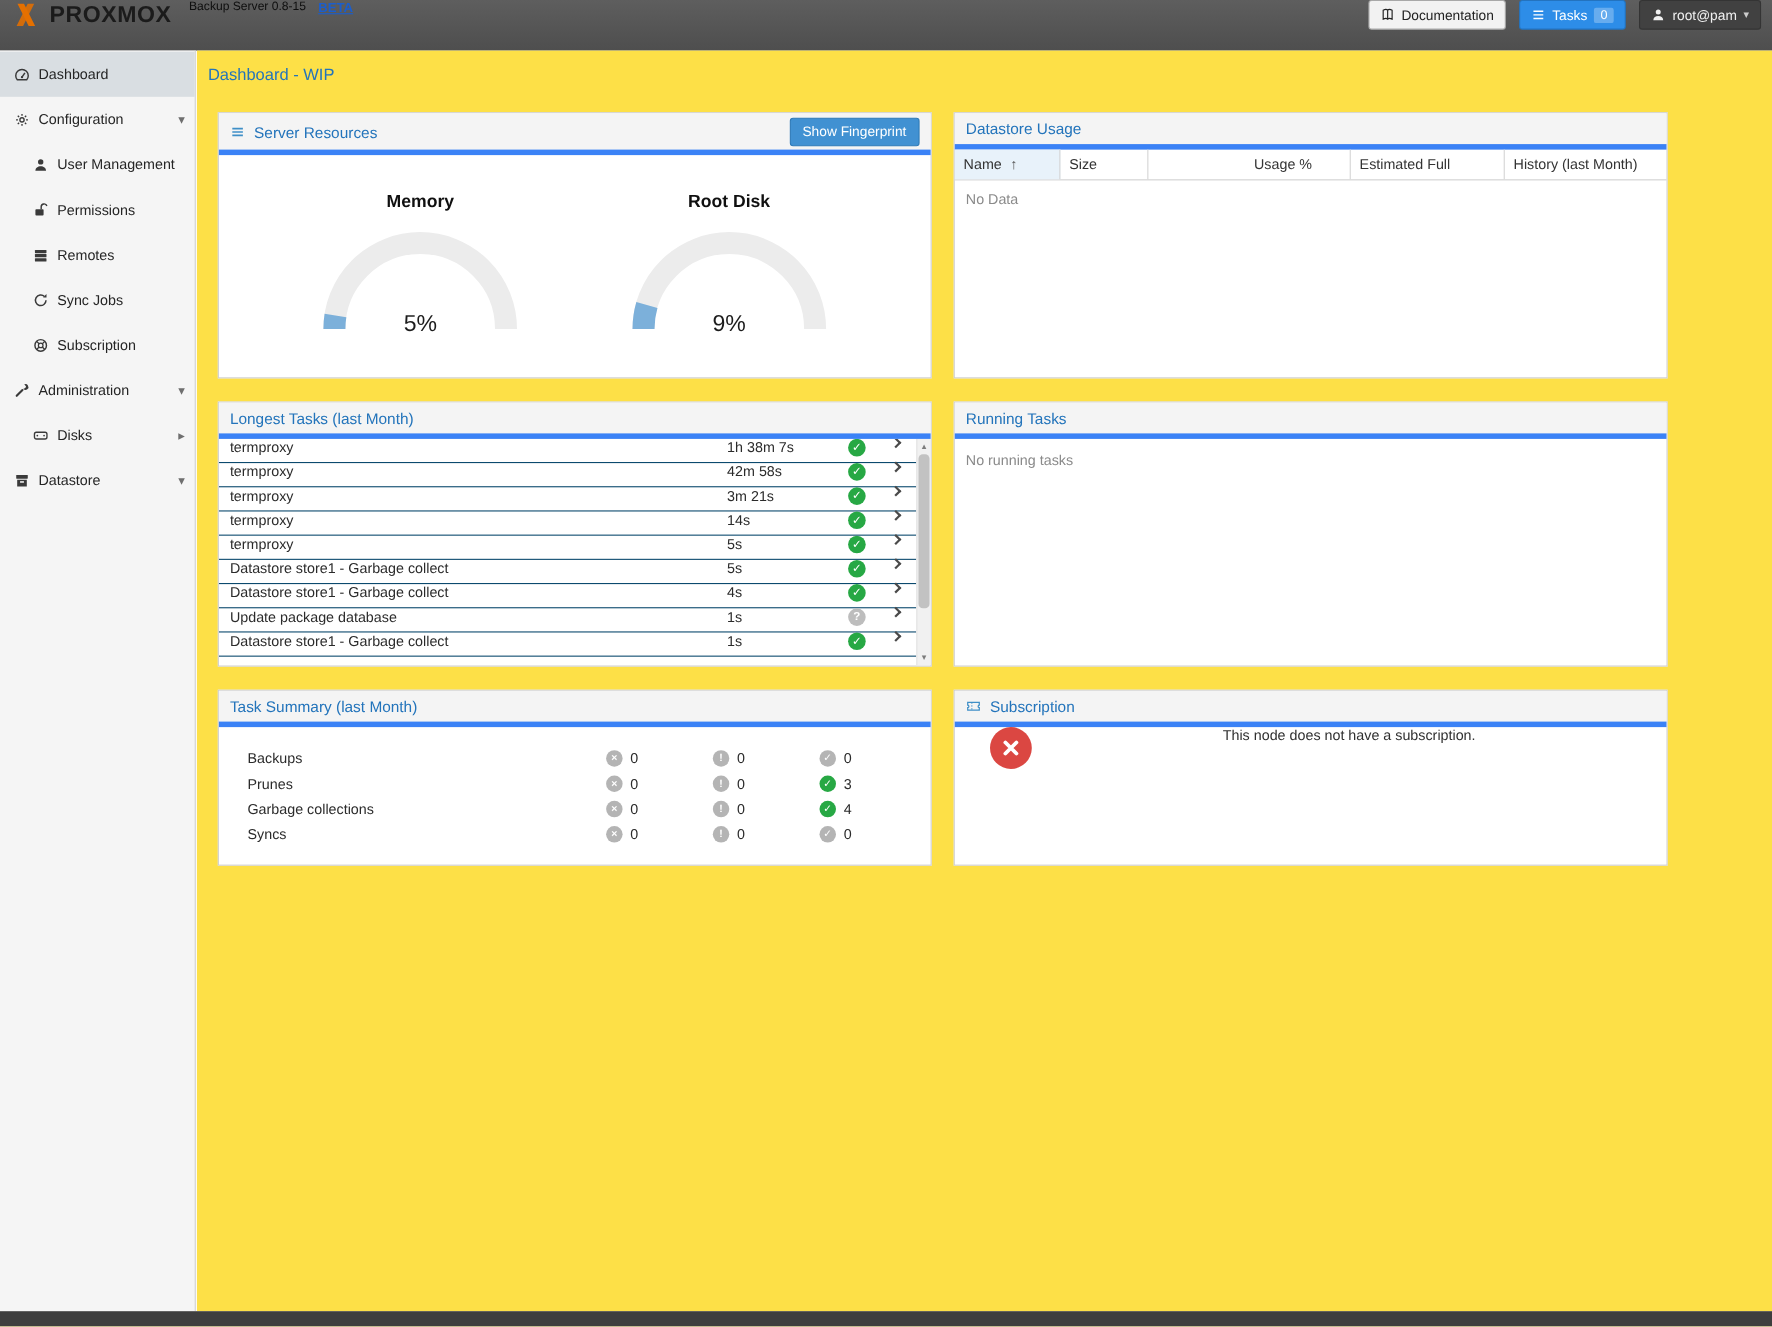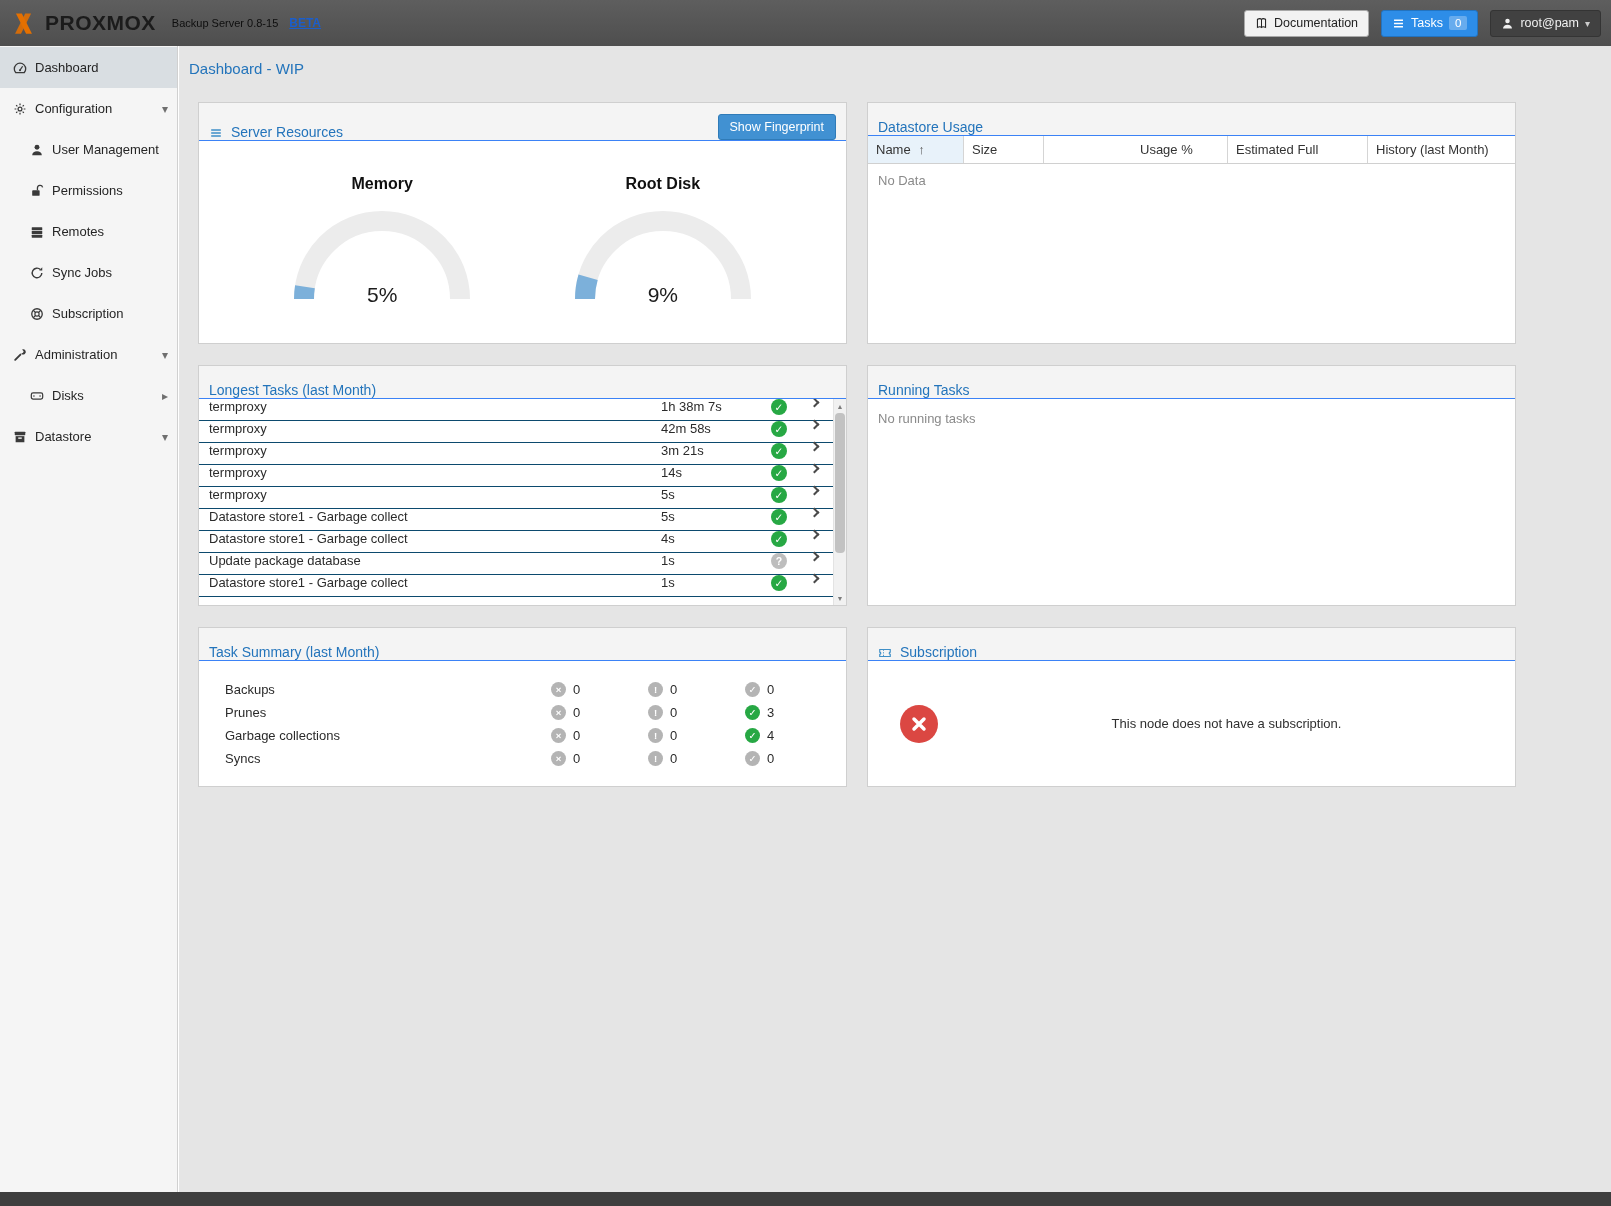--- a/index.html
+++ b/index.html
@@ -1,20 +1,20 @@
 <!DOCTYPE html>
 <html><head>
 <meta charset="utf-8">
 <style>
   *{box-sizing:border-box;margin:0;padding:0}
   html,body{width:1611px;height:1206px}
   body{font-family:"Liberation Sans","DejaVu Sans",sans-serif;font-size:13px;color:#333;background:#fff;position:relative;overflow:hidden}
 
   
-  .topbar{height:46px;background:linear-gradient(#5e5e5e,#4e4e4e);display:flex;align-items:center;padding:0 10px;gap:6px}
+  .topbar{height:46px;background:linear-gradient(#5e5e5e,#4e4e4e);display:flex;align-items:flex-start;padding:0 10px;gap:6px}
   .logo{display:flex;align-items:center;gap:8px;margin-right:10px}
   .logo .icon svg{width:27px;height:27px;display:block}
   .brand{font-size:21px;font-weight:bold;color:#1b1b1b;letter-spacing:.5px}
   .tb-sub{color:#0e0e0e;font-size:11px}
   .tb-beta{color:#1b5ecc;font-weight:bold;font-size:12px;text-decoration:underline;margin-left:5px;cursor:pointer}
   .spacer{flex:1}
   .tb-btn{height:27px;display:inline-flex;align-items:center;gap:6px;padding:0 10px;border-radius:3px;cursor:pointer;font-size:12.5px;white-space:nowrap}
   .tb-btn .icon svg{width:13px;height:13px;display:block}
   .tb-btn.light{background:#f2f2f2;border:1px solid #a8a8a8;color:#222}
   .tb-btn.blue{background:#2d8de8;border:1px solid #2373bf;color:#fff;margin-left:6px}
@@ -25,26 +25,26 @@
   
   .sidebar{position:absolute;left:0;top:46px;bottom:14px;width:178px;background:#f5f5f5;border-right:1px solid #d0d0d0;padding-top:1px}
   .side-item{display:flex;align-items:center;height:41px;padding:0 9px 0 11px;cursor:pointer;color:#252525}
   .side-item.sub{padding-left:28px}
   .side-item.selected{background:#d9dee2}
   .s-icon{width:17px;height:16px;margin-right:7px;color:#3a3a3a;display:inline-flex;align-items:center;justify-content:center;flex:none}
   .s-icon svg{width:14px;height:14px;display:block}
   .s-caret{margin-left:auto;color:#6f6f6f;font-size:12px}
 
   
-  .main{position:absolute;left:179px;top:46px;right:0;bottom:14px;background:#e5e5e5;overflow:hidden}
+  .main{position:absolute;left:179px;top:46px;right:0;bottom:14px;background:#fde047;overflow:hidden}
   .page-title{color:#2374bb;font-size:15px;margin:14px 0 0 10px}
   .grid{display:grid;grid-template-columns:649px 649px;column-gap:20px;row-gap:21px;margin:25px 0 0 19px}
   .panel{border:1px solid #cfcfcf;background:#fff;display:flex;flex-direction:column}
   .h242{height:242px}.h241{height:241px}.h160{height:160px}
-  .panel-h{background:#f4f4f4;border-bottom:1px solid #3b82f6;display:flex;align-items:flex-end;padding:0 10px;min-height:33px;gap:8px;flex:none}
+  .panel-h{background:#f4f4f4;border-bottom:5px solid #3b82f6;display:flex;align-items:center;padding:0 10px;min-height:33px;gap:8px;flex:none}
   .panel-h.tall{min-height:38px}
   .ph-title{color:#2374bb;font-size:14px}
   .ph-icon{color:#3f8fc7;display:inline-flex}
   .ph-icon svg{width:14px;height:14px;display:block}
   .btn-blue{margin-left:auto;background:#4191d2;border:1px solid #2f7bb8;color:#fff;font-size:12.5px;padding:5px 11px;border-radius:3px;cursor:pointer;font-family:Liberation Sans, sans-serif}
 
   
   .gauges{flex:1;display:flex;align-items:center;justify-content:space-evenly}
   .gauge{width:195px;text-align:center}
   .gauge-label{font-weight:bold;font-size:16px;color:#101010;margin-bottom:16px}
@@ -82,21 +82,21 @@
   .sum-body{padding:17px 0 0 26px}
   .sum-row{display:flex;align-items:center;height:23px}
   .sum-label{width:326px;color:#2b2b2b}
   .sum-group{width:97px;display:flex;align-items:center;gap:7px}
   .badge{width:15px;height:15px;border-radius:50%;color:#fff;font-size:9.5px;font-weight:bold;display:flex;align-items:center;justify-content:center;flex:none}
   .badge.gray{background:#b4b4b4}
   .badge.green{background:#27a844}
   .sum-val{color:#2b2b2b}
 
   
-  .sub-body{flex:1;display:flex;align-items:center}
+  .sub-body{flex:1;display:flex;align-items:flex-start}
   .sub-icon{width:38px;height:38px;border-radius:50%;background:#db4742;display:flex;align-items:center;justify-content:center;margin-left:32px;flex:none}
   .sub-icon svg{width:20px;height:20px;display:block}
   .sub-msg{flex:1;text-align:center;color:#2f2f2f}
 
   .bottom-bar{position:absolute;left:0;bottom:0;width:100%;height:14px;background:#3e3e3e}
 </style>
 </head>
 <body>
 
 <div class="topbar">

